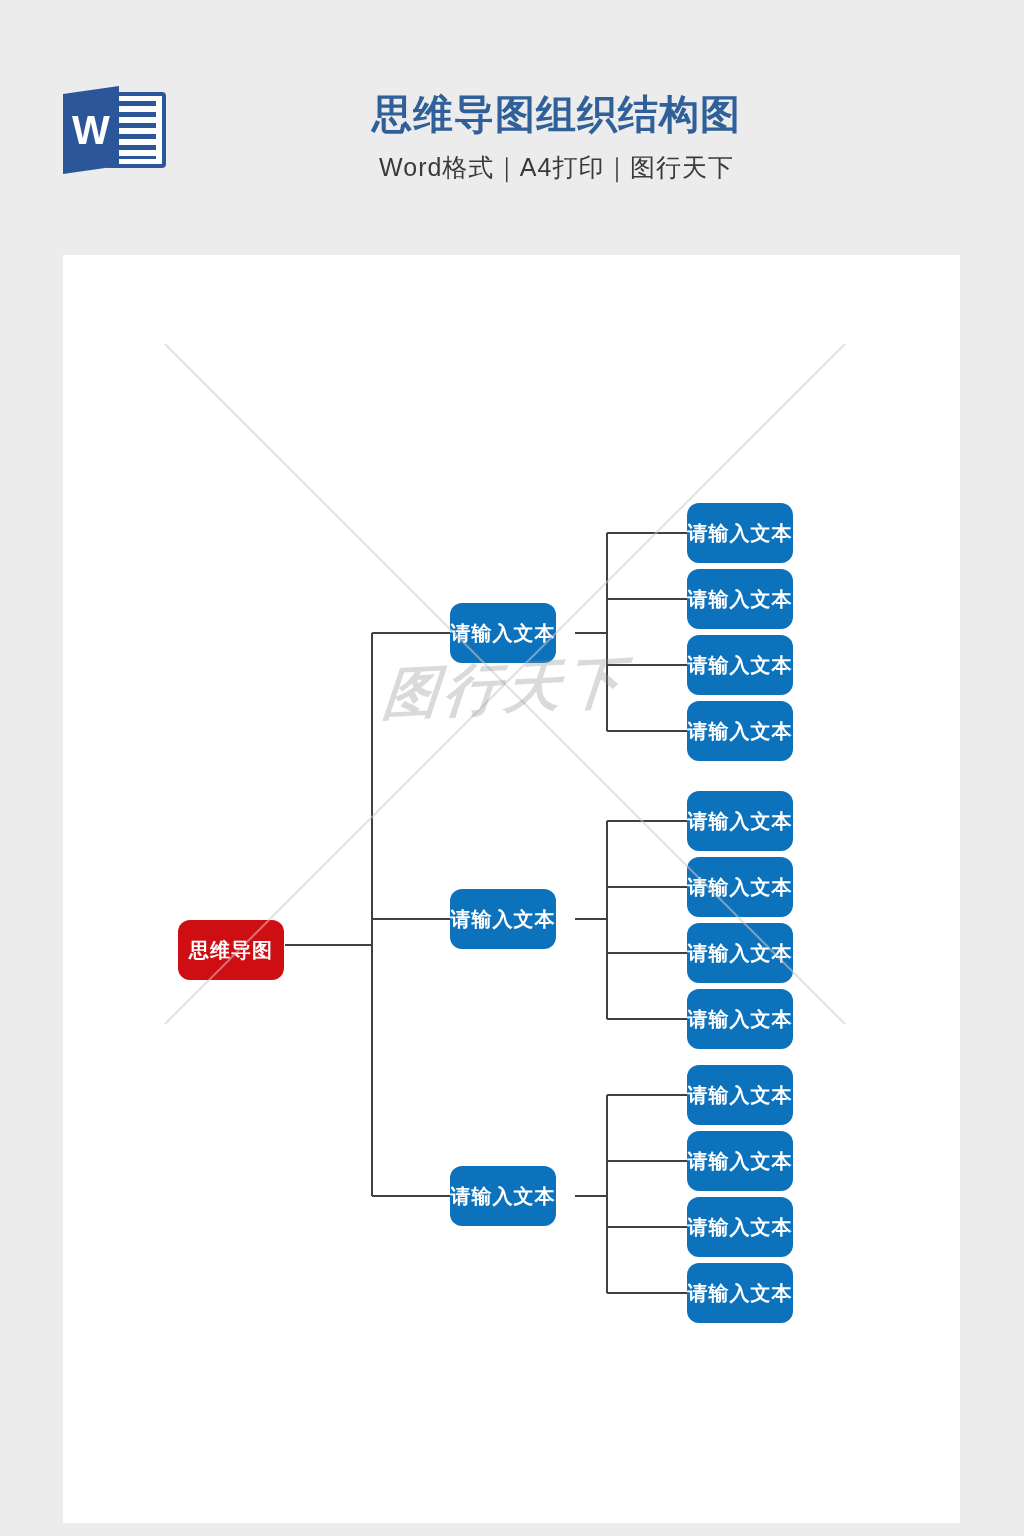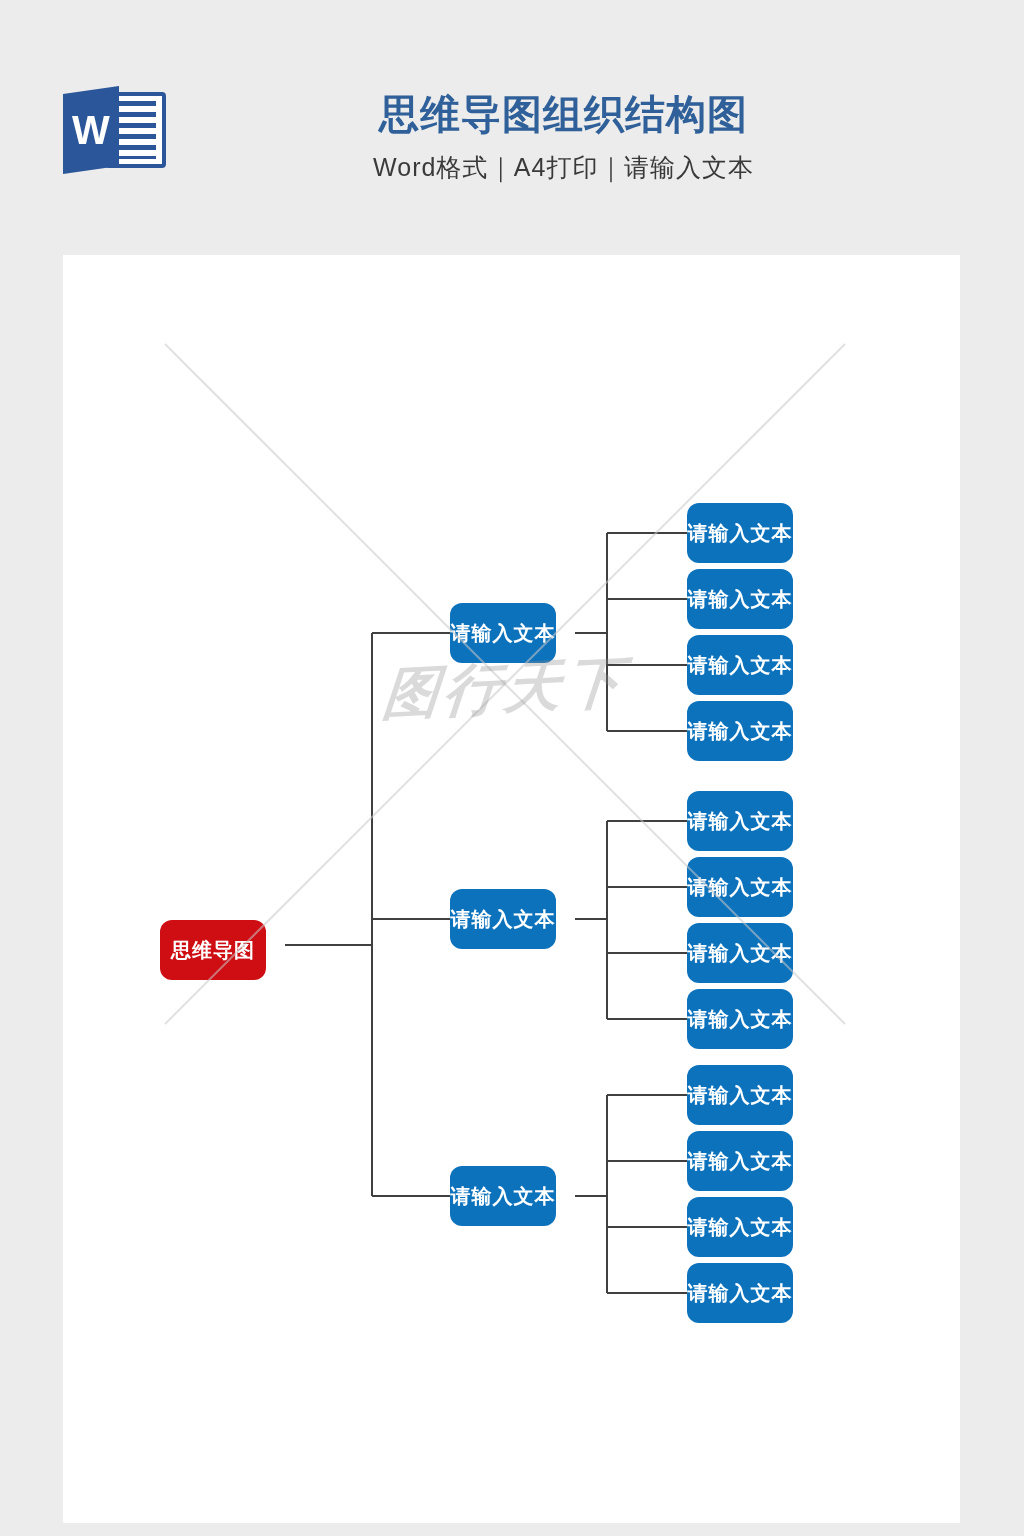--- a/index.html
+++ b/index.html
@@ -22,21 +22,21 @@
   }
   .word-icon .panel {
     position:absolute; left:0; top:0; width:56px; height:88px;
     background:#2b579a;
     clip-path:polygon(0 9%, 100% 0, 100% 91%, 0 100%);
     display:flex; align-items:center; justify-content:center;
     box-shadow:2px 2px 4px rgba(0,0,0,0.15);
   }
   .word-icon .panel span { color:#fff; font-size:40px; font-weight:bold; line-height:1; }
 
-  .header-text { position:absolute; left:166px; top:92px; width:795px; text-align:center; }
+  .header-text { position:absolute; left:159px; top:92px; width:795px; text-align:center; }
   .page-title {
     font-size:40px; font-weight:bold; color:#2f6099; letter-spacing:1px; line-height:1.1;
   }
   .page-subtitle {
     margin-top:15px; font-size:25px; color:#3a3a3a; letter-spacing:1px;
   }
 
   
   .page {
     position:absolute; left:63px; top:255px; width:897px; height:1268px;
@@ -70,21 +70,21 @@
   <div class="doc">
     <div class="doc-lines"></div>
   </div>
   <div class="panel">
     <span>W</span>
   </div>
 </div>
 
 <div class="header-text">
   <div class="page-title">思维导图组织结构图</div>
-  <div class="page-subtitle">Word格式｜A4打印｜请输入文本</div>
+  <div class="page-subtitle">Word格式｜A4打印｜图行天下</div>
 </div>
 
 <div class="page">
 
   <svg class="connectors" width="897" height="1268" viewBox="0 0 897 1268">
     <g stroke="#404040" stroke-width="1.4" shape-rendering="crispEdges">
 
       <line x1="222" y1="690" x2="309" y2="690"></line>
       <line x1="309" y1="378" x2="309" y2="941"></line>
       <line x1="309" y1="378" x2="387" y2="378"></line>
@@ -107,21 +107,21 @@
 
       <line x1="512" y1="941" x2="544" y2="941"></line>
       <line x1="544" y1="840" x2="544" y2="1038"></line>
       <line x1="544" y1="840" x2="624" y2="840"></line>
       <line x1="544" y1="906" x2="624" y2="906"></line>
       <line x1="544" y1="972" x2="624" y2="972"></line>
       <line x1="544" y1="1038" x2="624" y2="1038"></line>
     </g>
   </svg>
 
-  <div class="node node-red" style="left:97px; top:665px;">
+  <div class="node node-red" style="left:115px; top:665px;">
     <span>思维导图</span>
   </div>
 
   <div class="node node-blue" style="left:387px; top:348px;">
     <span>请输入文本</span>
   </div>
   <div class="node node-blue" style="left:387px; top:634px;">
     <span>请输入文本</span>
   </div>
   <div class="node node-blue" style="left:387px; top:911px;">

